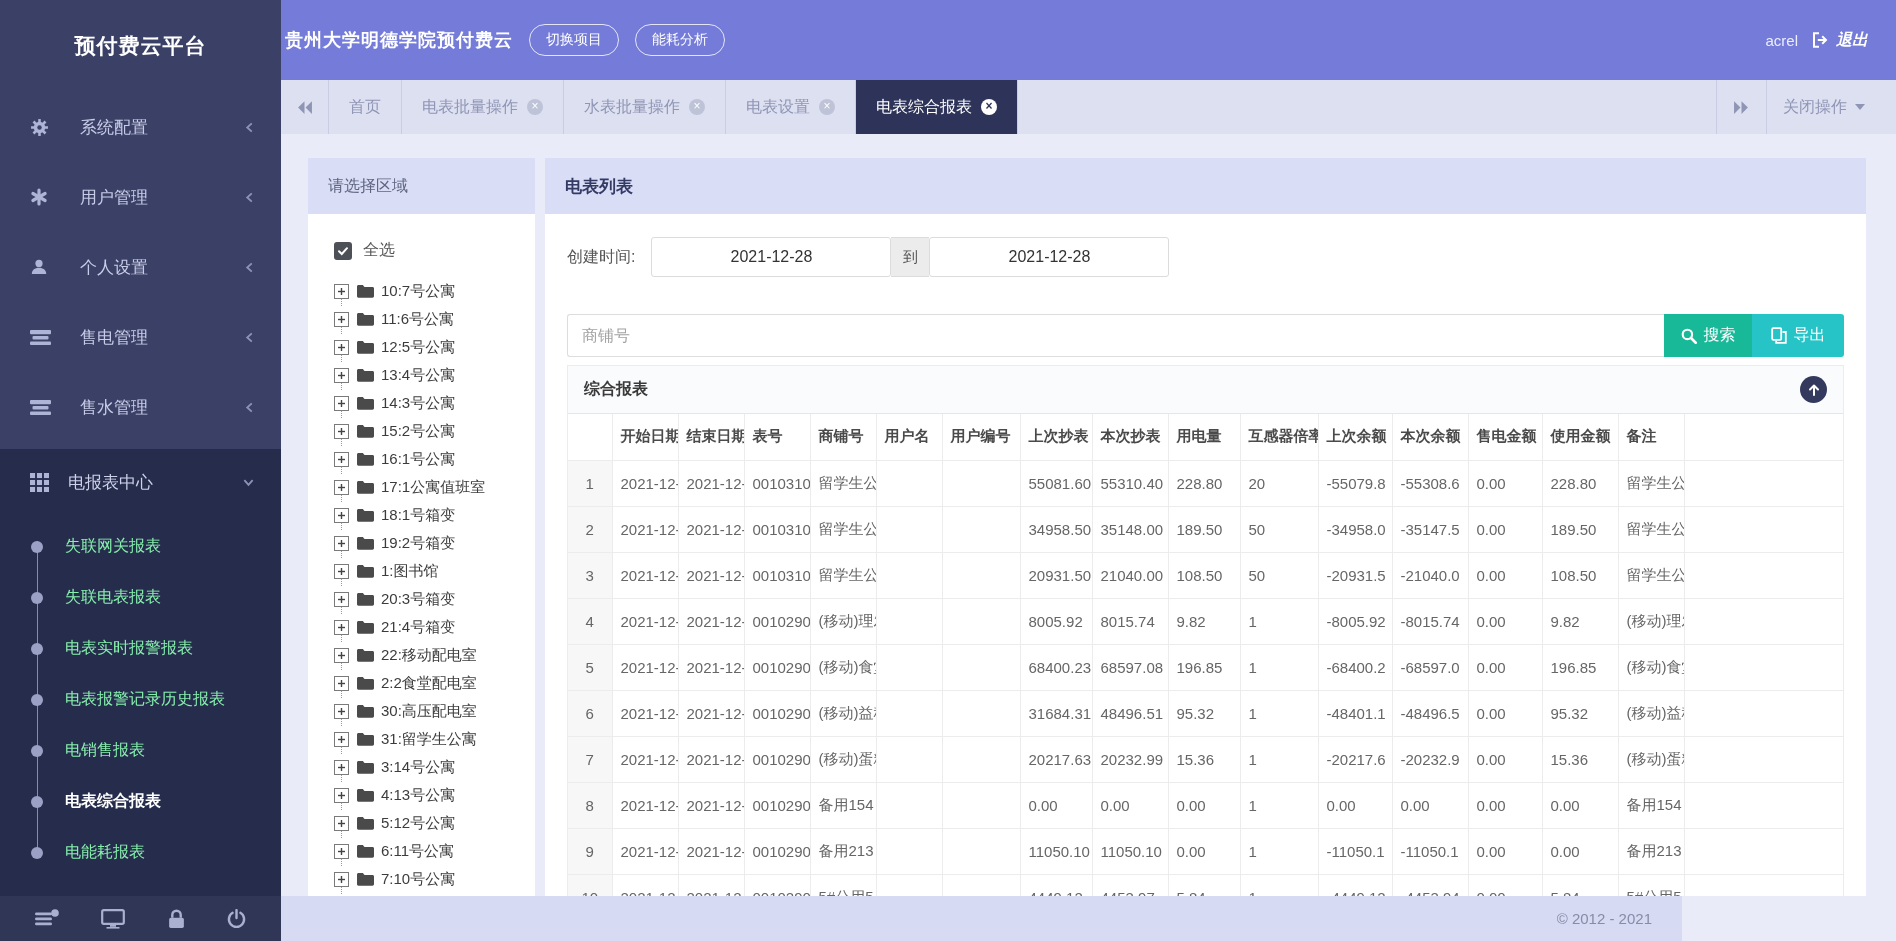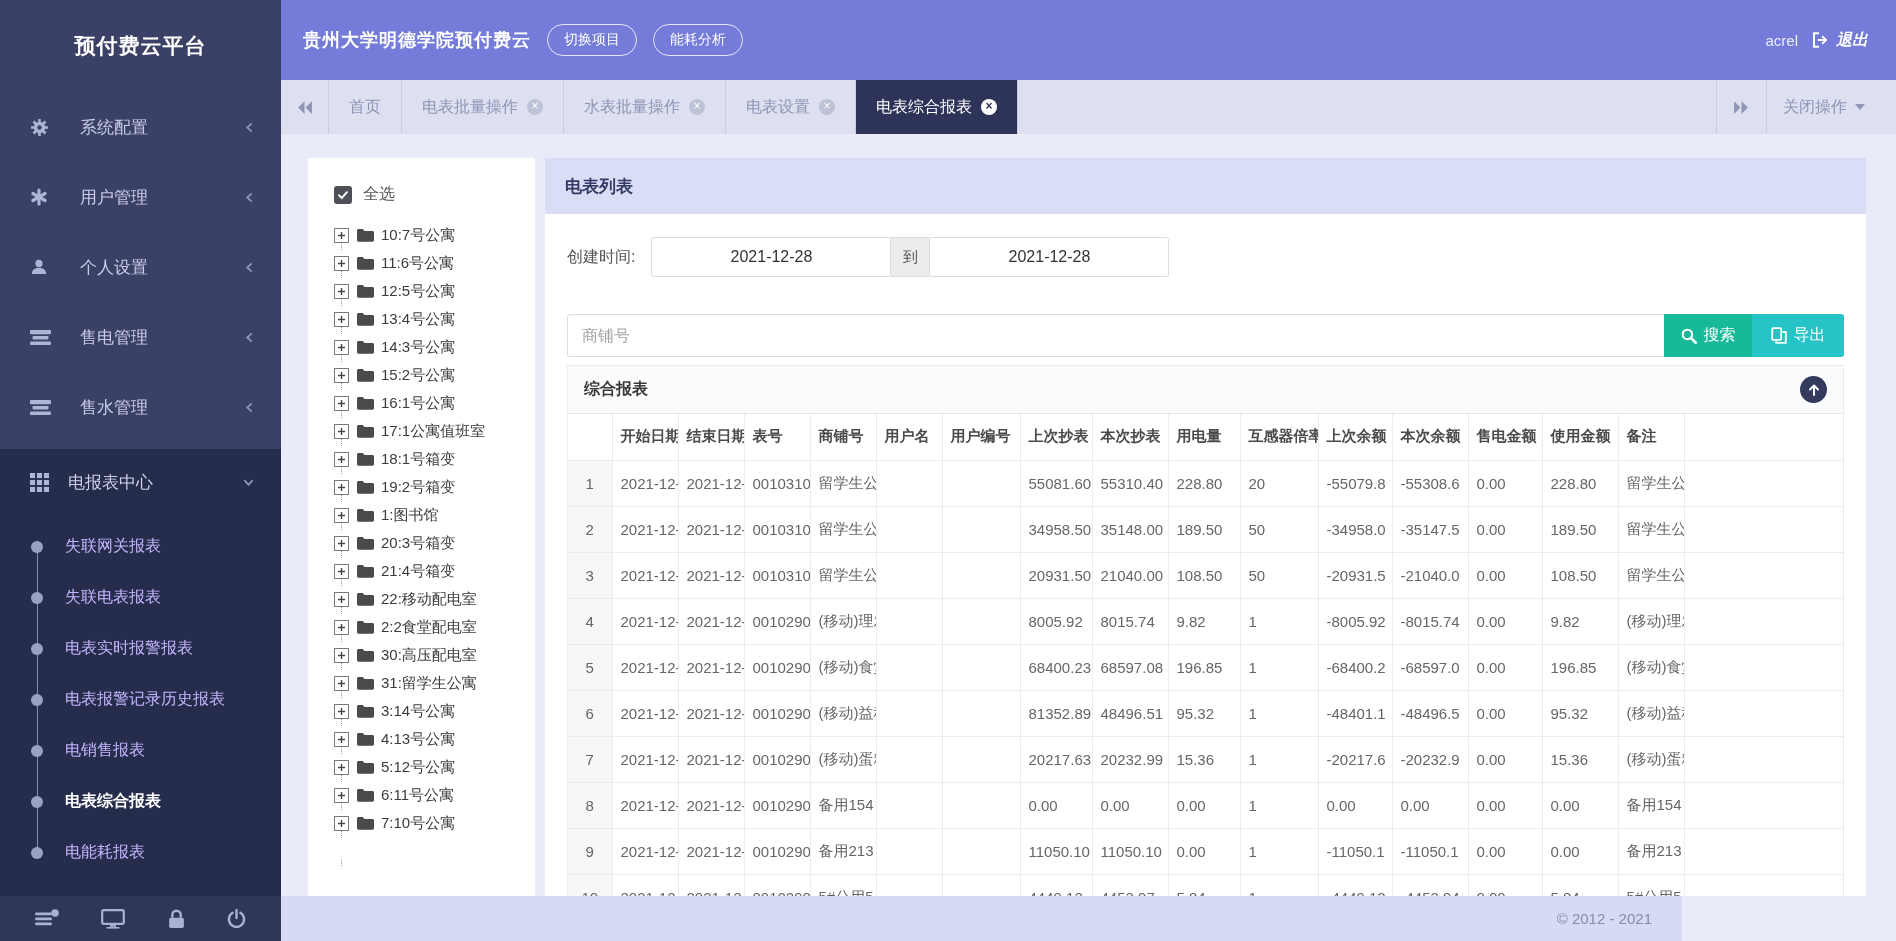--- a/index.html
+++ b/index.html
@@ -22,32 +22,32 @@
   .side-item .chev { position:absolute; right:26px; color:#8d93b8; }
   .side-section { position:absolute; top:449px; left:0; right:0; bottom:45px; background:#262c4c; }
   .section-head { position:relative; height:66px; display:flex; align-items:center;
                   padding-left:30px; color:#cdd2ea; font-size:17px; cursor:pointer; }
   .section-head .sicon { width:22px; margin-right:16px; color:#aeb4d6; }
   .section-head .chev { position:absolute; right:26px; color:#8d93b8; }
   .side-submenu { position:relative; padding-top:6px; }
   .side-submenu::before { content:''; position:absolute; left:37px; top:26px; bottom:22px;
                           width:1px; background:#878daf; }
   .sub-item { position:relative; height:51px; display:flex; align-items:center;
-              padding-left:65px; color:#c4b5fd; font-size:16px; cursor:pointer; white-space:nowrap; overflow:hidden; }
+              padding-left:65px; color:#86efac; font-size:16px; cursor:pointer; white-space:nowrap; overflow:hidden; }
   .sub-item .bullet { position:absolute; left:31px; top:50%; margin-top:-6px; width:12px; height:12px;
                       border-radius:50%; background:#9ba1c5; }
   .sub-item.active { color:#ffffff; font-weight:bold; }
   .side-bottom { position:absolute; left:0; right:0; bottom:0; height:45px; background:#303656;
                  display:flex; align-items:center; justify-content:space-around; padding:0 14px; color:#aab0d0; }
   .side-bottom span { cursor:pointer; }
 
   
   .topbar { position:absolute; left:281px; top:0; width:1615px; height:80px; background:#747bd8;
             display:flex; align-items:center; color:#fff; }
-  .topbar-title { margin-left:22px; font-size:18px; font-weight:bold; letter-spacing:1px; }
+  .topbar-title { margin-left:4px; font-size:18px; font-weight:bold; letter-spacing:1px; }
   .pill { border:1px solid rgba(255,255,255,.8); border-radius:16px; padding:6px 16px;
           font-size:14px; margin-left:16px; cursor:pointer; white-space:nowrap; }
   .topbar-right { margin-left:auto; margin-right:28px; display:flex; align-items:center; gap:14px; }
   .username { font-size:15px; color:#eceefc; }
   .logout { display:flex; align-items:center; gap:7px; font-size:16px; font-weight:bold; cursor:pointer;font-style:italic; }
 
   
   .tabbar { position:absolute; left:281px; top:80px; width:1615px; height:54px; background:#dde0f1;
             display:flex; align-items:stretch; }
   .tab-nav { width:48px; display:flex; align-items:center; justify-content:center;
@@ -358,20 +358,21 @@
       <span id="closeops-caret">
           <svg width="10" height="6" viewBox="0 0 10 6">
             <path d="M0 0h10L5 6z" fill="currentColor"></path>
           </svg>
         </span>
     </span>
   </span>
 </div>
 
 <div class="tree-card">
+  <div class="card-head">请选择区域</div>
   <div class="tree-body">
     <div class="select-all">
       <span class="checkbox" id="selall-check">
           <svg width="12" height="12" viewBox="0 0 12 12">
             <path d="M2 6.2 L4.8 9 L10 3.2" fill="none" stroke="#fff" stroke-width="2" stroke-linecap="round"></path>
           </svg>
         </span>
       <span>全选</span>
     </div>
     <div id="tree-list">
@@ -869,21 +870,21 @@
             <td class="filler"></td>
           </tr>
           <tr>
             <td class="idx">6</td>
             <td class="">2021-12-28</td>
             <td class="">2021-12-28</td>
             <td class="">0010290</td>
             <td class="">(移动)益科</td>
             <td class=""></td>
             <td class=""></td>
-            <td class="">81352.89</td>
+            <td class="">31684.31</td>
             <td class="">48496.51</td>
             <td class="">95.32</td>
             <td class="">1</td>
             <td class="">-48401.1</td>
             <td class="">-48496.5</td>
             <td class="">0.00</td>
             <td class="">95.32</td>
             <td class="">(移动)益科</td>
             <td class="filler"></td>
           </tr>

